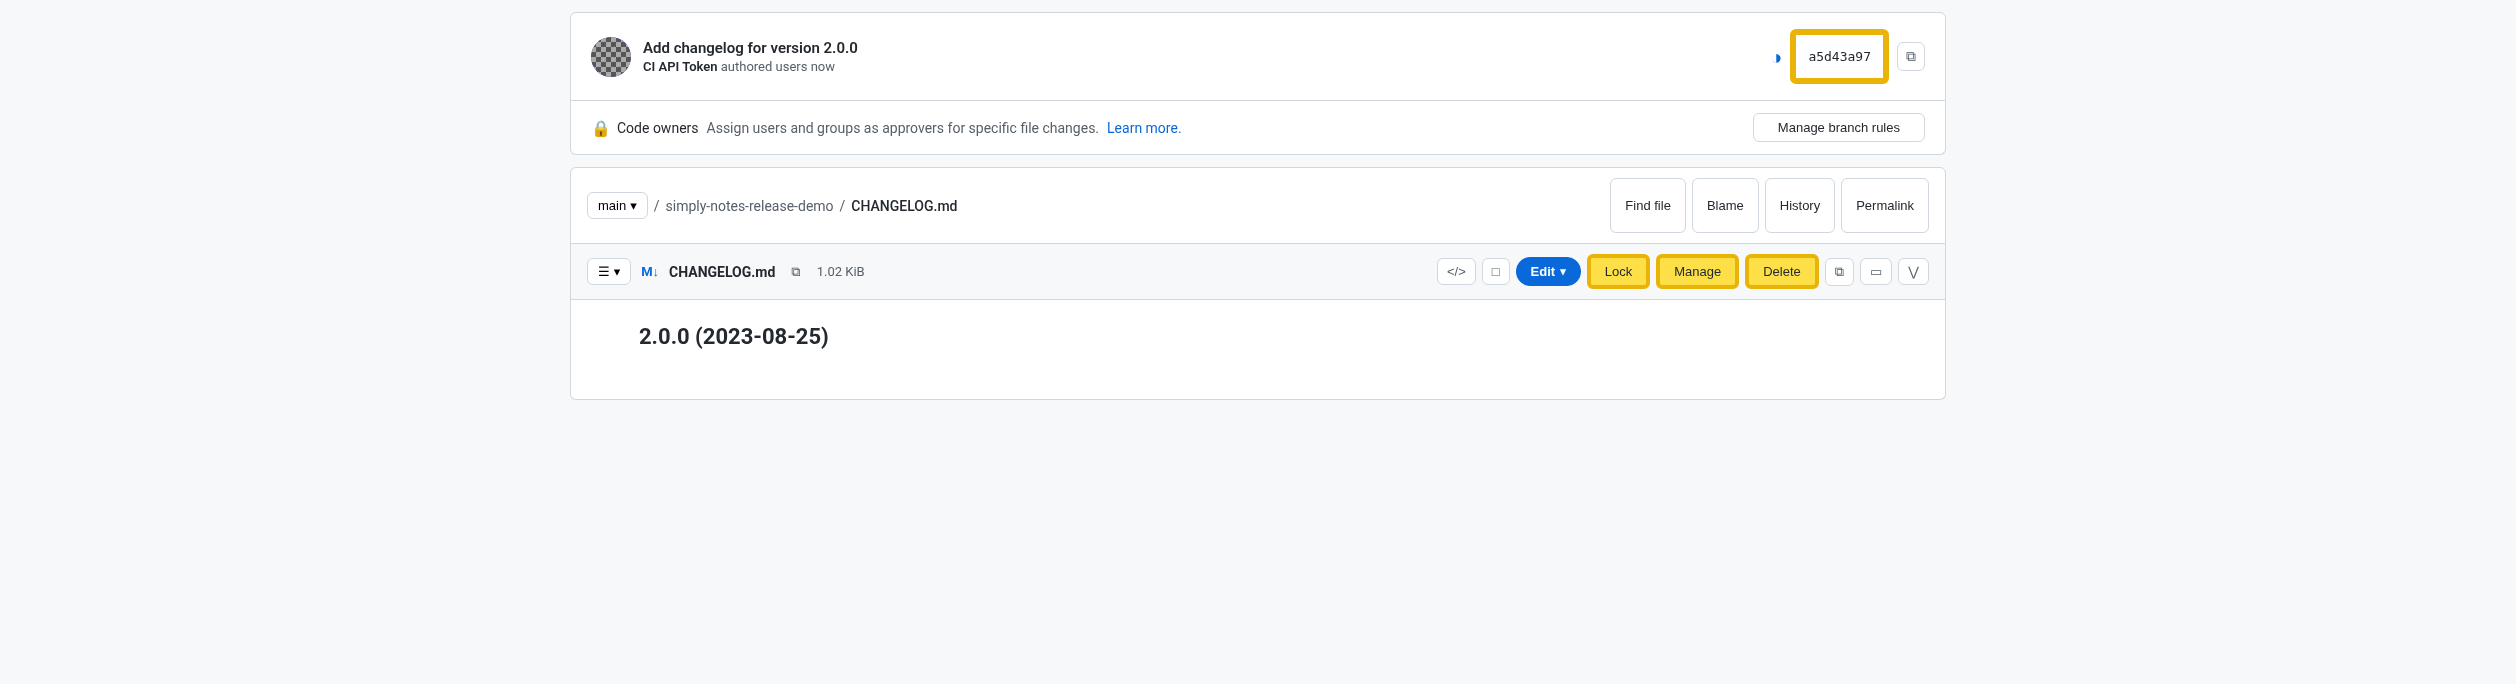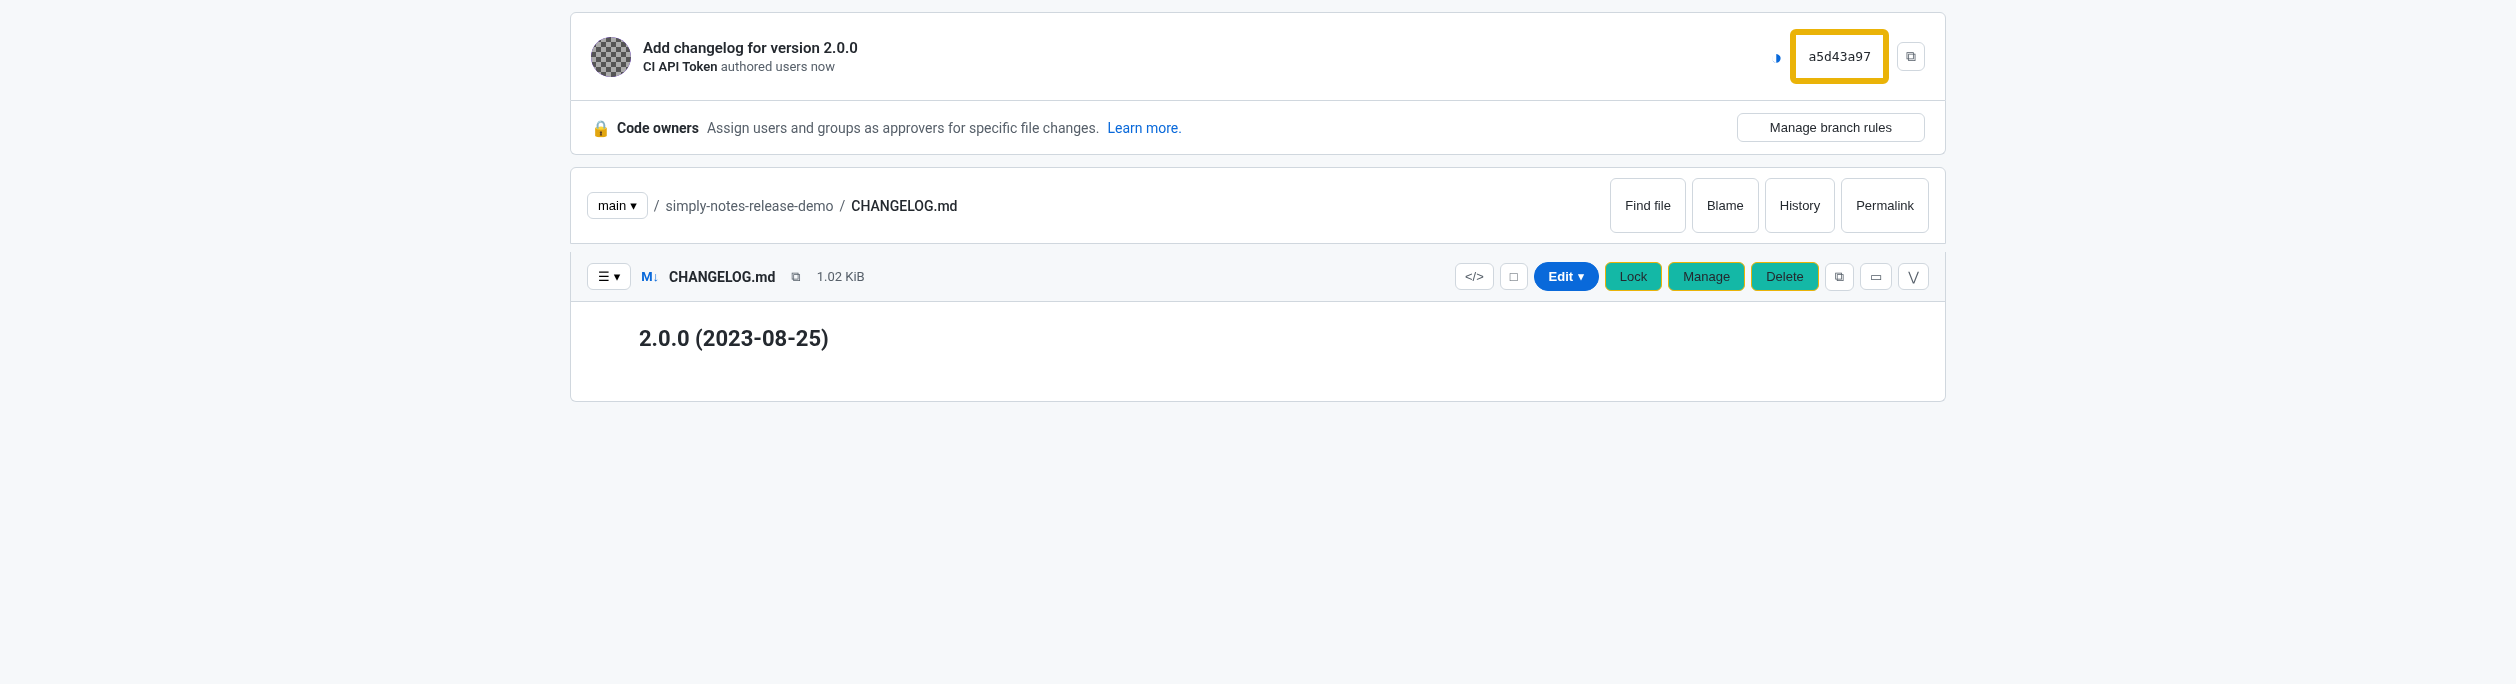--- a/index.html
+++ b/index.html
@@ -105,49 +105,49 @@
       margin-bottom: 12px;
     }
     .code-owners-left {
       display: flex;
       align-items: center;
       gap: 8px;
       font-size: 14px;
       color: #24292f;
     }
     .code-owners-left .label {
-      font-weight: 700;
+      font-weight: 400;
     }
     .code-owners-left .description {
       color: #57606a;
     }
     .code-owners-left .learn-link {
       color: #0969da;
       text-decoration: none;
     }
     .manage-branch-btn {
       border: 1px solid #d0d7de;
       border-radius: 6px;
-      padding: 6px 32px;
+      padding: 6px 24px;
       background: #fff;
       cursor: pointer;
       font-size: 13px;
       color: #24292f;
     }
 
     
     .file-path-bar {
       background: #fff;
       border: 1px solid #d0d7de;
       border-radius: 6px;
       padding: 10px 16px;
       display: flex;
       align-items: center;
       justify-content: space-between;
-      margin-bottom: 8px;
+      margin-bottom: 0;
       border-bottom-left-radius: 0;
       border-bottom-right-radius: 0;
     }
     .file-path-left {
       display: flex;
       align-items: center;
       gap: 6px;
     }
     .branch-dropdown {
       border: 1px solid #d0d7de;
@@ -257,24 +257,24 @@
       padding: 6px 14px;
       font-size: 13px;
       font-weight: 600;
       cursor: pointer;
       display: flex;
       align-items: center;
       gap: 5px;
     }
     .edit-btn .chevron { font-size: 11px; }
     .lock-btn, .replace-btn, .delete-btn {
-      border: 1px solid #eab308;
+      border: 4px solid #eab308;
       border-radius: 6px;
       padding: 6px 14px;
-      background: #14b8a6;
+      background: #fde047;
       cursor: pointer;
       font-size: 13px;
       color: #24292f;
     }
 
     
     .file-content {
       background: #fff;
       border: 1px solid #d0d7de;
       border-top: none;

